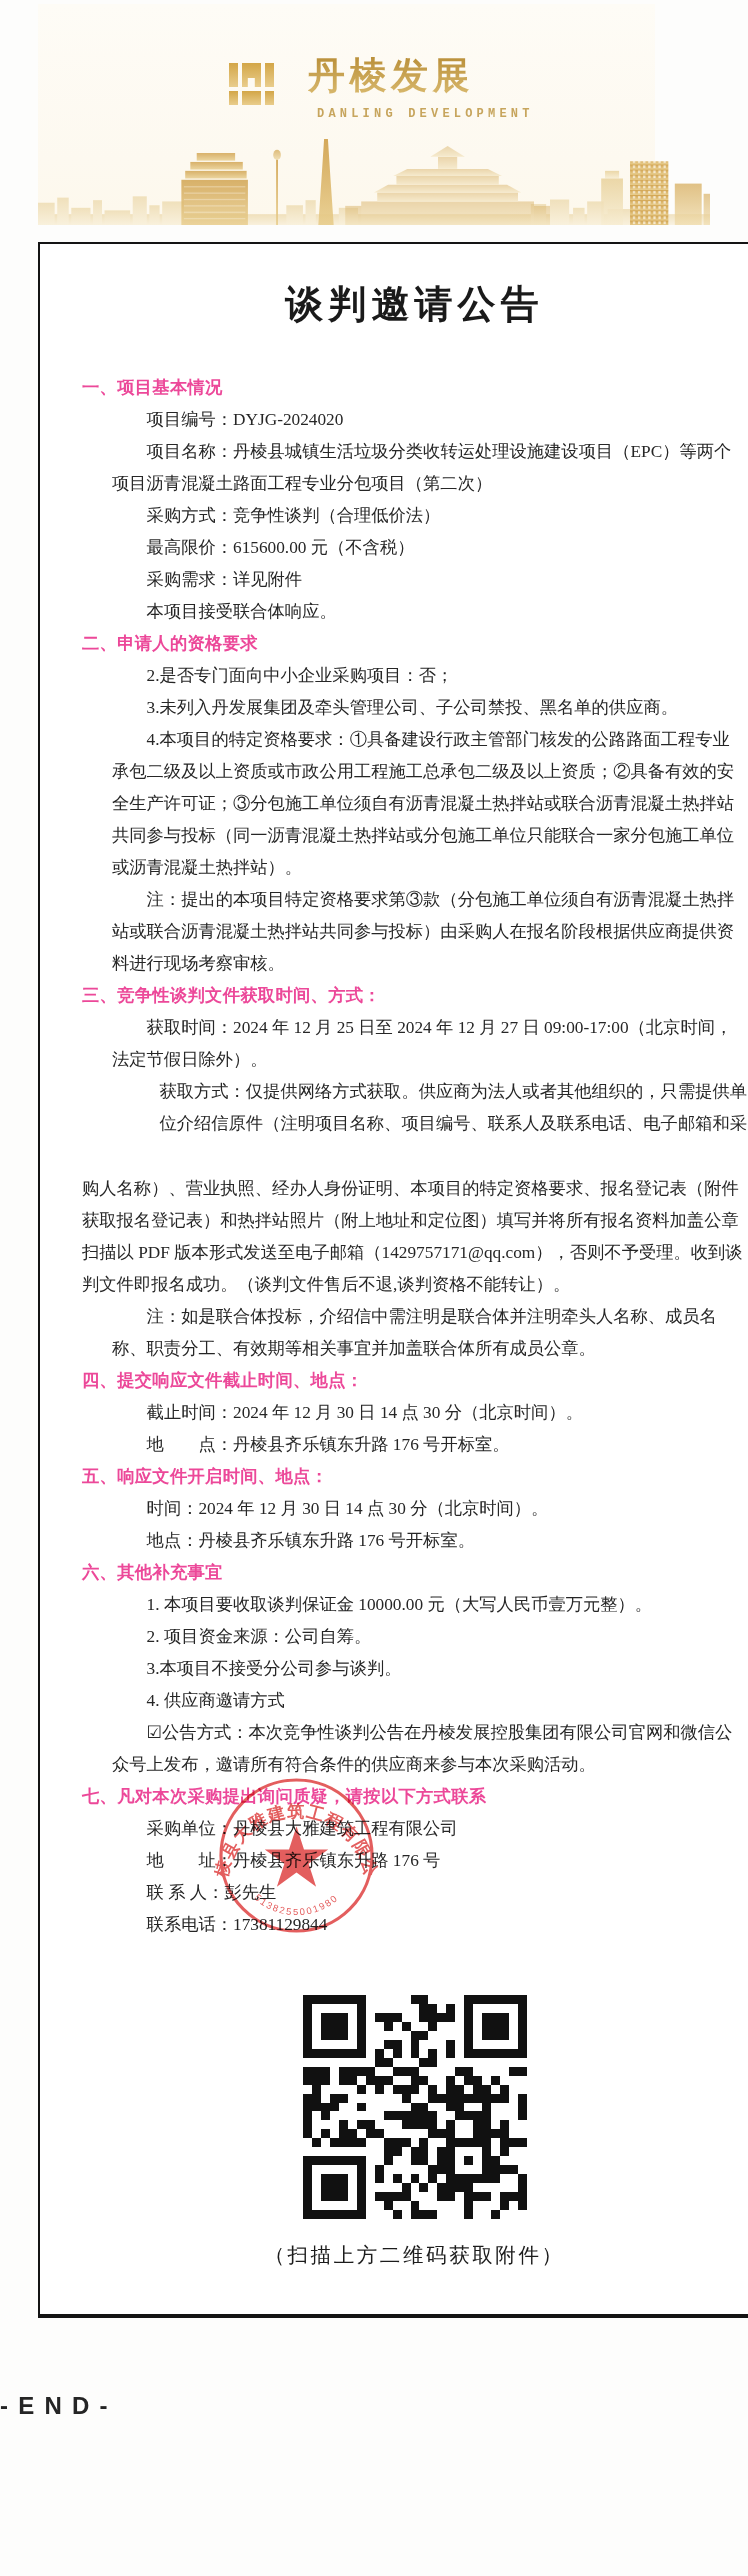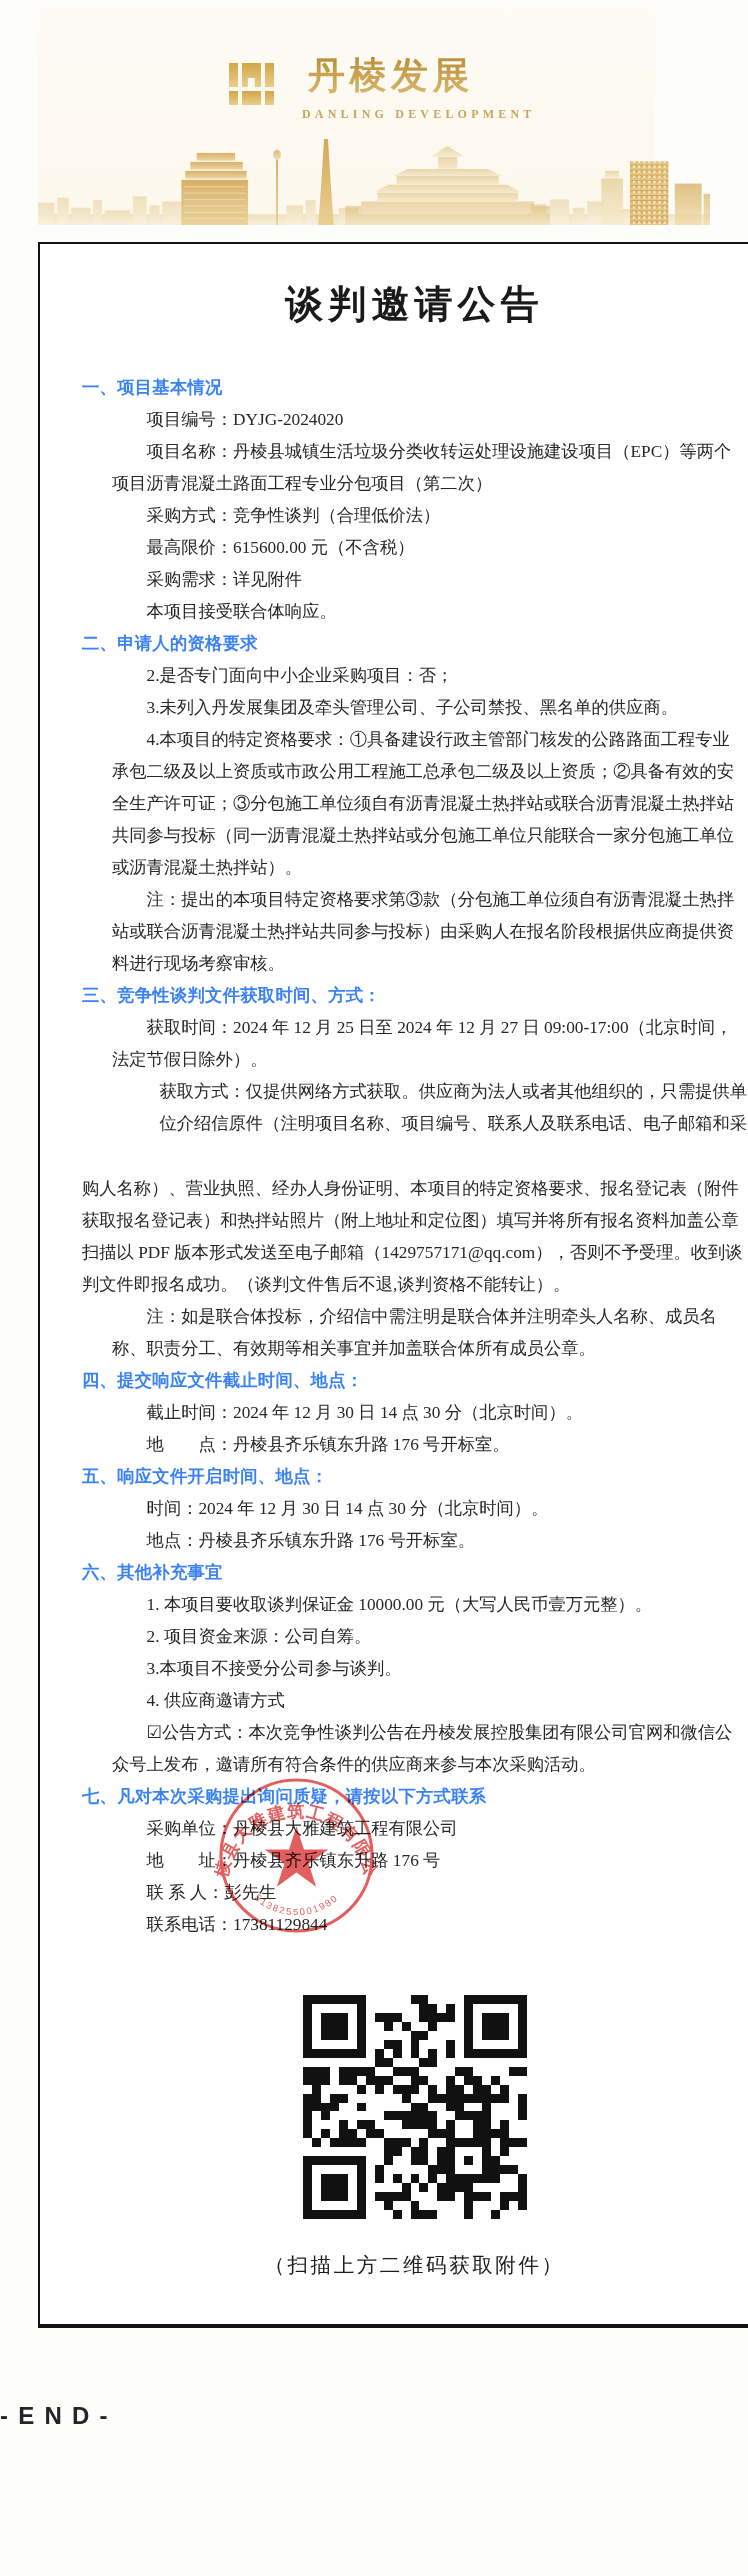--- a/index.html
+++ b/index.html
@@ -32,47 +32,47 @@
     content:'';position:absolute;bottom:0;left:50%;transform:translateX(-50%);
     width:6.4px;height:9px;background:#fdfaf3;
   }
   .brand-cn{
     position:absolute;left:308px;top:56px;
     font-size:37px;font-weight:700;letter-spacing:4.5px;line-height:40px;
     background:linear-gradient(180deg,#b98f39 0%,#d9b96e 100%);
     -webkit-background-clip:text;background-clip:text;color:transparent;
   }
   .brand-en{
-    position:absolute;left:302px;top:107px;
+    position:absolute;left:317px;top:107px;
     font-size:12px;letter-spacing:4.2px;color:#c7a55d;font-weight:600;
-    font-family:Liberation Serif, serif;
+    font-family:Liberation Mono, monospace;
   }
   .skyline{position:absolute;left:38px;bottom:0;width:672px;height:86px;}
   
   .card{
     position:relative;margin:16.6px 38px 0 38px;width:665px;
     border:2.6px solid #141414;border-bottom-width:4.5px;
     background:#fff;
     padding:16.6px 42px 45px 42px;
     box-sizing:content-box;
   }
   .doc-title{
     text-align:center;font-size:38px;font-weight:700;letter-spacing:5.1px;
     color:#1a1a1a;margin:19px 0 42px 0;
   }
   .doc-body{font-size:17.3px;line-height:32px;color:#262626;}
   .doc-body p{margin:0;}
-  .sec-heading{font-weight:700;color:#3b82f6;letter-spacing:0.3px;}
+  .sec-heading{font-weight:700;color:#ec4899;letter-spacing:0.3px;}
   .para.indent{text-indent:2em;margin-left:30px;}
   .para.flush{text-indent:0;}
   .para.gap-after{margin-bottom:33px !important;text-align:right;}
   
   .qr-wrap{margin:54px auto 0 auto;width:224px;height:224px;}
   .qr-caption{
-    text-align:center;margin-top:32px;font-size:20.5px;letter-spacing:2.6px;
+    text-align:center;margin-top:22px;font-size:20.5px;letter-spacing:2.6px;
     color:#1c1c1c;font-family:"Liberation Sans","DejaVu Sans",sans-serif;
   }
   
   .seal{
     position:absolute;left:174px;top:1536px;width:165px;height:165px;
     opacity:.88;pointer-events:none;mix-blend-mode:multiply;
   }
   
   .end-marker{
     margin-top:74px;text-align:left;

